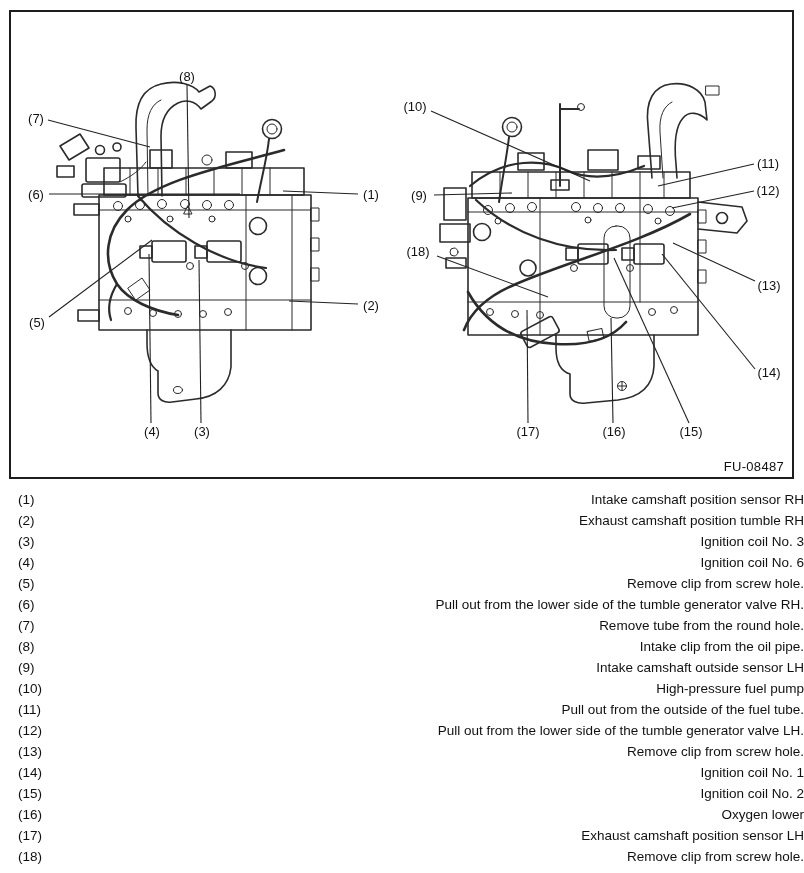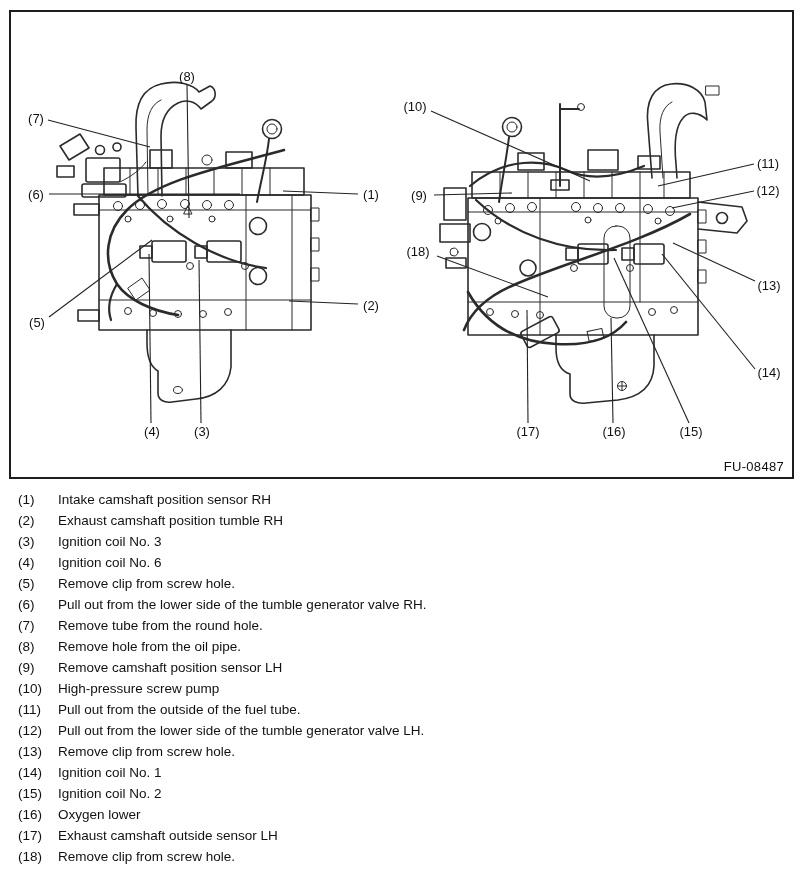--- a/index.html
+++ b/index.html
@@ -6,21 +6,21 @@
   body{width:804px;height:873px;position:relative;overflow:hidden;
        font-family:"Liberation Sans","DejaVu Sans",sans-serif;color:#111;}
   .page{position:absolute;inset:0;background:#fff;}
   .figure-box{position:absolute;left:9px;top:10px;width:785px;height:469px;
               border:2px solid #1d1d1d;box-sizing:border-box;background:#fff;}
   .figure-box svg{position:absolute;left:-2px;top:-2px;width:785px;height:469px;}
   .fig-code{position:absolute;right:8px;bottom:3px;font-size:13px;letter-spacing:.3px;color:#111;}
   .legend{position:absolute;left:0;top:489px;width:804px;}
   .legend-row{display:flex;height:21px;line-height:21px;font-size:13.5px;color:#111;}
   .legend-row .num{width:40px;margin-left:18px;flex:none;}
-  .legend-row .txt{flex:1;}
+  .legend-row .txt{flex:1;text-align:right;}
   
   .art path,.art rect,.art circle,.art polygon,.art ellipse{
       fill:none;stroke:#2b2b2b;stroke-width:1.6;stroke-linejoin:round;stroke-linecap:round;}
   .art .thin{stroke-width:1;}
   .art .mid{stroke-width:2;}
   .art .tube{stroke-width:2.6;}
   .art .tube2{stroke-width:2.2;}
   .leaders line{stroke:#222;stroke-width:1.1;}
   .callouts text{font-family:"Liberation Sans","DejaVu Sans",sans-serif;
       font-size:13px;fill:#111;text-anchor:middle;}
@@ -252,29 +252,29 @@
     <div class="legend-row">
         <span class="num">(6)</span>
         <span class="txt">Pull out from the lower side of the tumble generator valve RH.</span>
       </div>
     <div class="legend-row">
         <span class="num">(7)</span>
         <span class="txt">Remove tube from the round hole.</span>
       </div>
     <div class="legend-row">
         <span class="num">(8)</span>
-        <span class="txt">Remove hole from the oil pipe.</span>
+        <span class="txt">Intake clip from the oil pipe.</span>
       </div>
     <div class="legend-row">
         <span class="num">(9)</span>
-        <span class="txt">Remove camshaft position sensor LH</span>
+        <span class="txt">Intake camshaft outside sensor LH</span>
       </div>
     <div class="legend-row">
         <span class="num">(10)</span>
-        <span class="txt">High-pressure screw pump</span>
+        <span class="txt">High-pressure fuel pump</span>
       </div>
     <div class="legend-row">
         <span class="num">(11)</span>
         <span class="txt">Pull out from the outside of the fuel tube.</span>
       </div>
     <div class="legend-row">
         <span class="num">(12)</span>
         <span class="txt">Pull out from the lower side of the tumble generator valve LH.</span>
       </div>
     <div class="legend-row">
@@ -288,21 +288,21 @@
     <div class="legend-row">
         <span class="num">(15)</span>
         <span class="txt">Ignition coil No. 2</span>
       </div>
     <div class="legend-row">
         <span class="num">(16)</span>
         <span class="txt">Oxygen lower</span>
       </div>
     <div class="legend-row">
         <span class="num">(17)</span>
-        <span class="txt">Exhaust camshaft outside sensor LH</span>
+        <span class="txt">Exhaust camshaft position sensor LH</span>
       </div>
     <div class="legend-row">
         <span class="num">(18)</span>
         <span class="txt">Remove clip from screw hole.</span>
       </div>
   </div>
 
 </div>
 
 </body></html>

